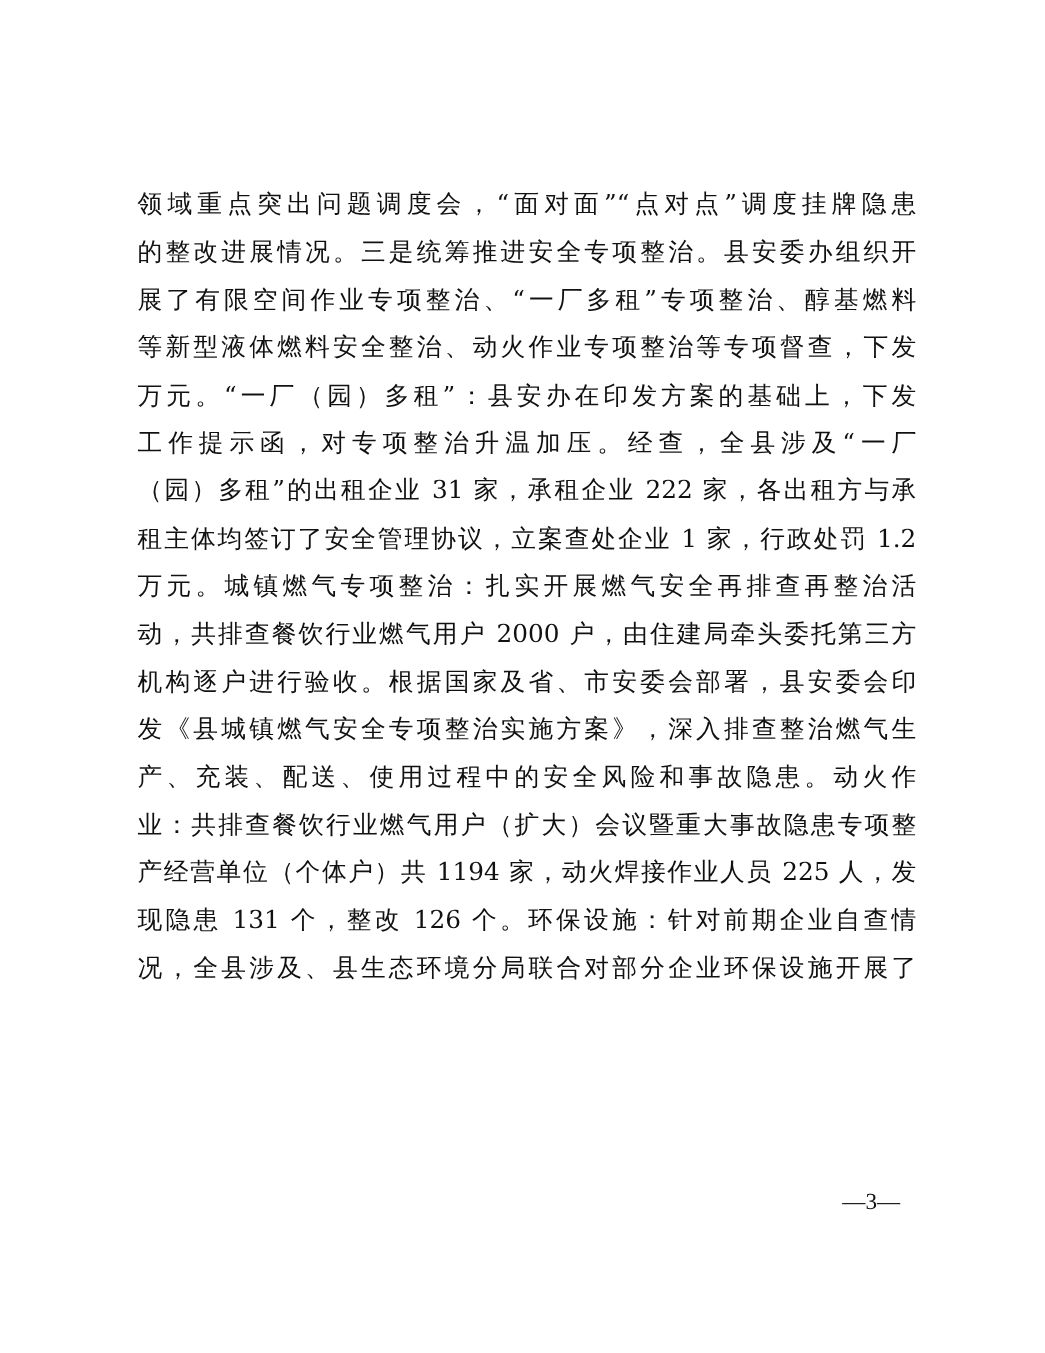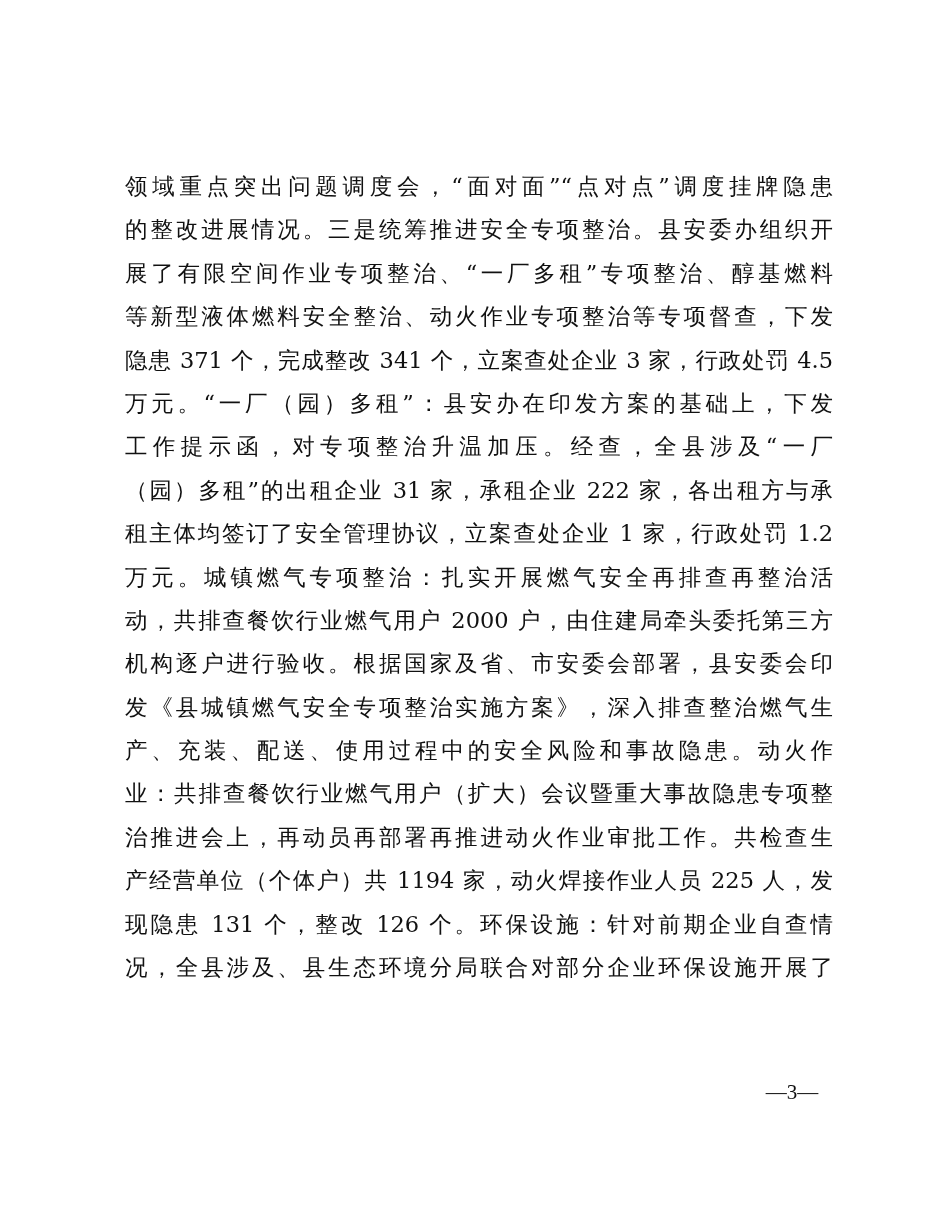--- a/index.html
+++ b/index.html
@@ -23,30 +23,28 @@
 </style>
 </head>
 <body>
 
 <div class="page">
   <div class="body-text">
     <span class="line">领域重点突出问题调度会，“面对面”“点对点”调度挂牌隐患</span>
     <span class="line">的整改进展情况。三是统筹推进安全专项整治。县安委办组织开</span>
     <span class="line">展了有限空间作业专项整治、“一厂多租”专项整治、醇基燃料</span>
     <span class="line">等新型液体燃料安全整治、动火作业专项整治等专项督查，下发</span>
-    <span class="line">隐患 371 个，完成整改 341 个，立案查处企业 3 家，行政处罚 4.5</span>
     <span class="line">万元。“一厂（园）多租”：县安办在印发方案的基础上，下发</span>
     <span class="line">工作提示函，对专项整治升温加压。经查，全县涉及“一厂</span>
     <span class="line">（园）多租”的出租企业 31 家，承租企业 222 家，各出租方与承</span>
     <span class="line">租主体均签订了安全管理协议，立案查处企业 1 家，行政处罚 1.2</span>
     <span class="line">万元。城镇燃气专项整治：扎实开展燃气安全再排查再整治活</span>
     <span class="line">动，共排查餐饮行业燃气用户 2000 户，由住建局牵头委托第三方</span>
     <span class="line">机构逐户进行验收。根据国家及省、市安委会部署，县安委会印</span>
     <span class="line">发《县城镇燃气安全专项整治实施方案》，深入排查整治燃气生</span>
     <span class="line">产、充装、配送、使用过程中的安全风险和事故隐患。动火作</span>
     <span class="line">业：共排查餐饮行业燃气用户（扩大）会议暨重大事故隐患专项整</span>
-    <span class="line">治推进会上，再动员再部署再推进动火作业审批工作。共检查生</span>
     <span class="line">产经营单位（个体户）共 1194 家，动火焊接作业人员 225 人，发</span>
     <span class="line">现隐患 131 个，整改 126 个。环保设施：针对前期企业自查情</span>
     <span class="line">况，全县涉及、县生态环境分局联合对部分企业环保设施开展了</span>
   </div>
   <div class="page-number">—3—</div>
 </div>
 
 </body></html>

